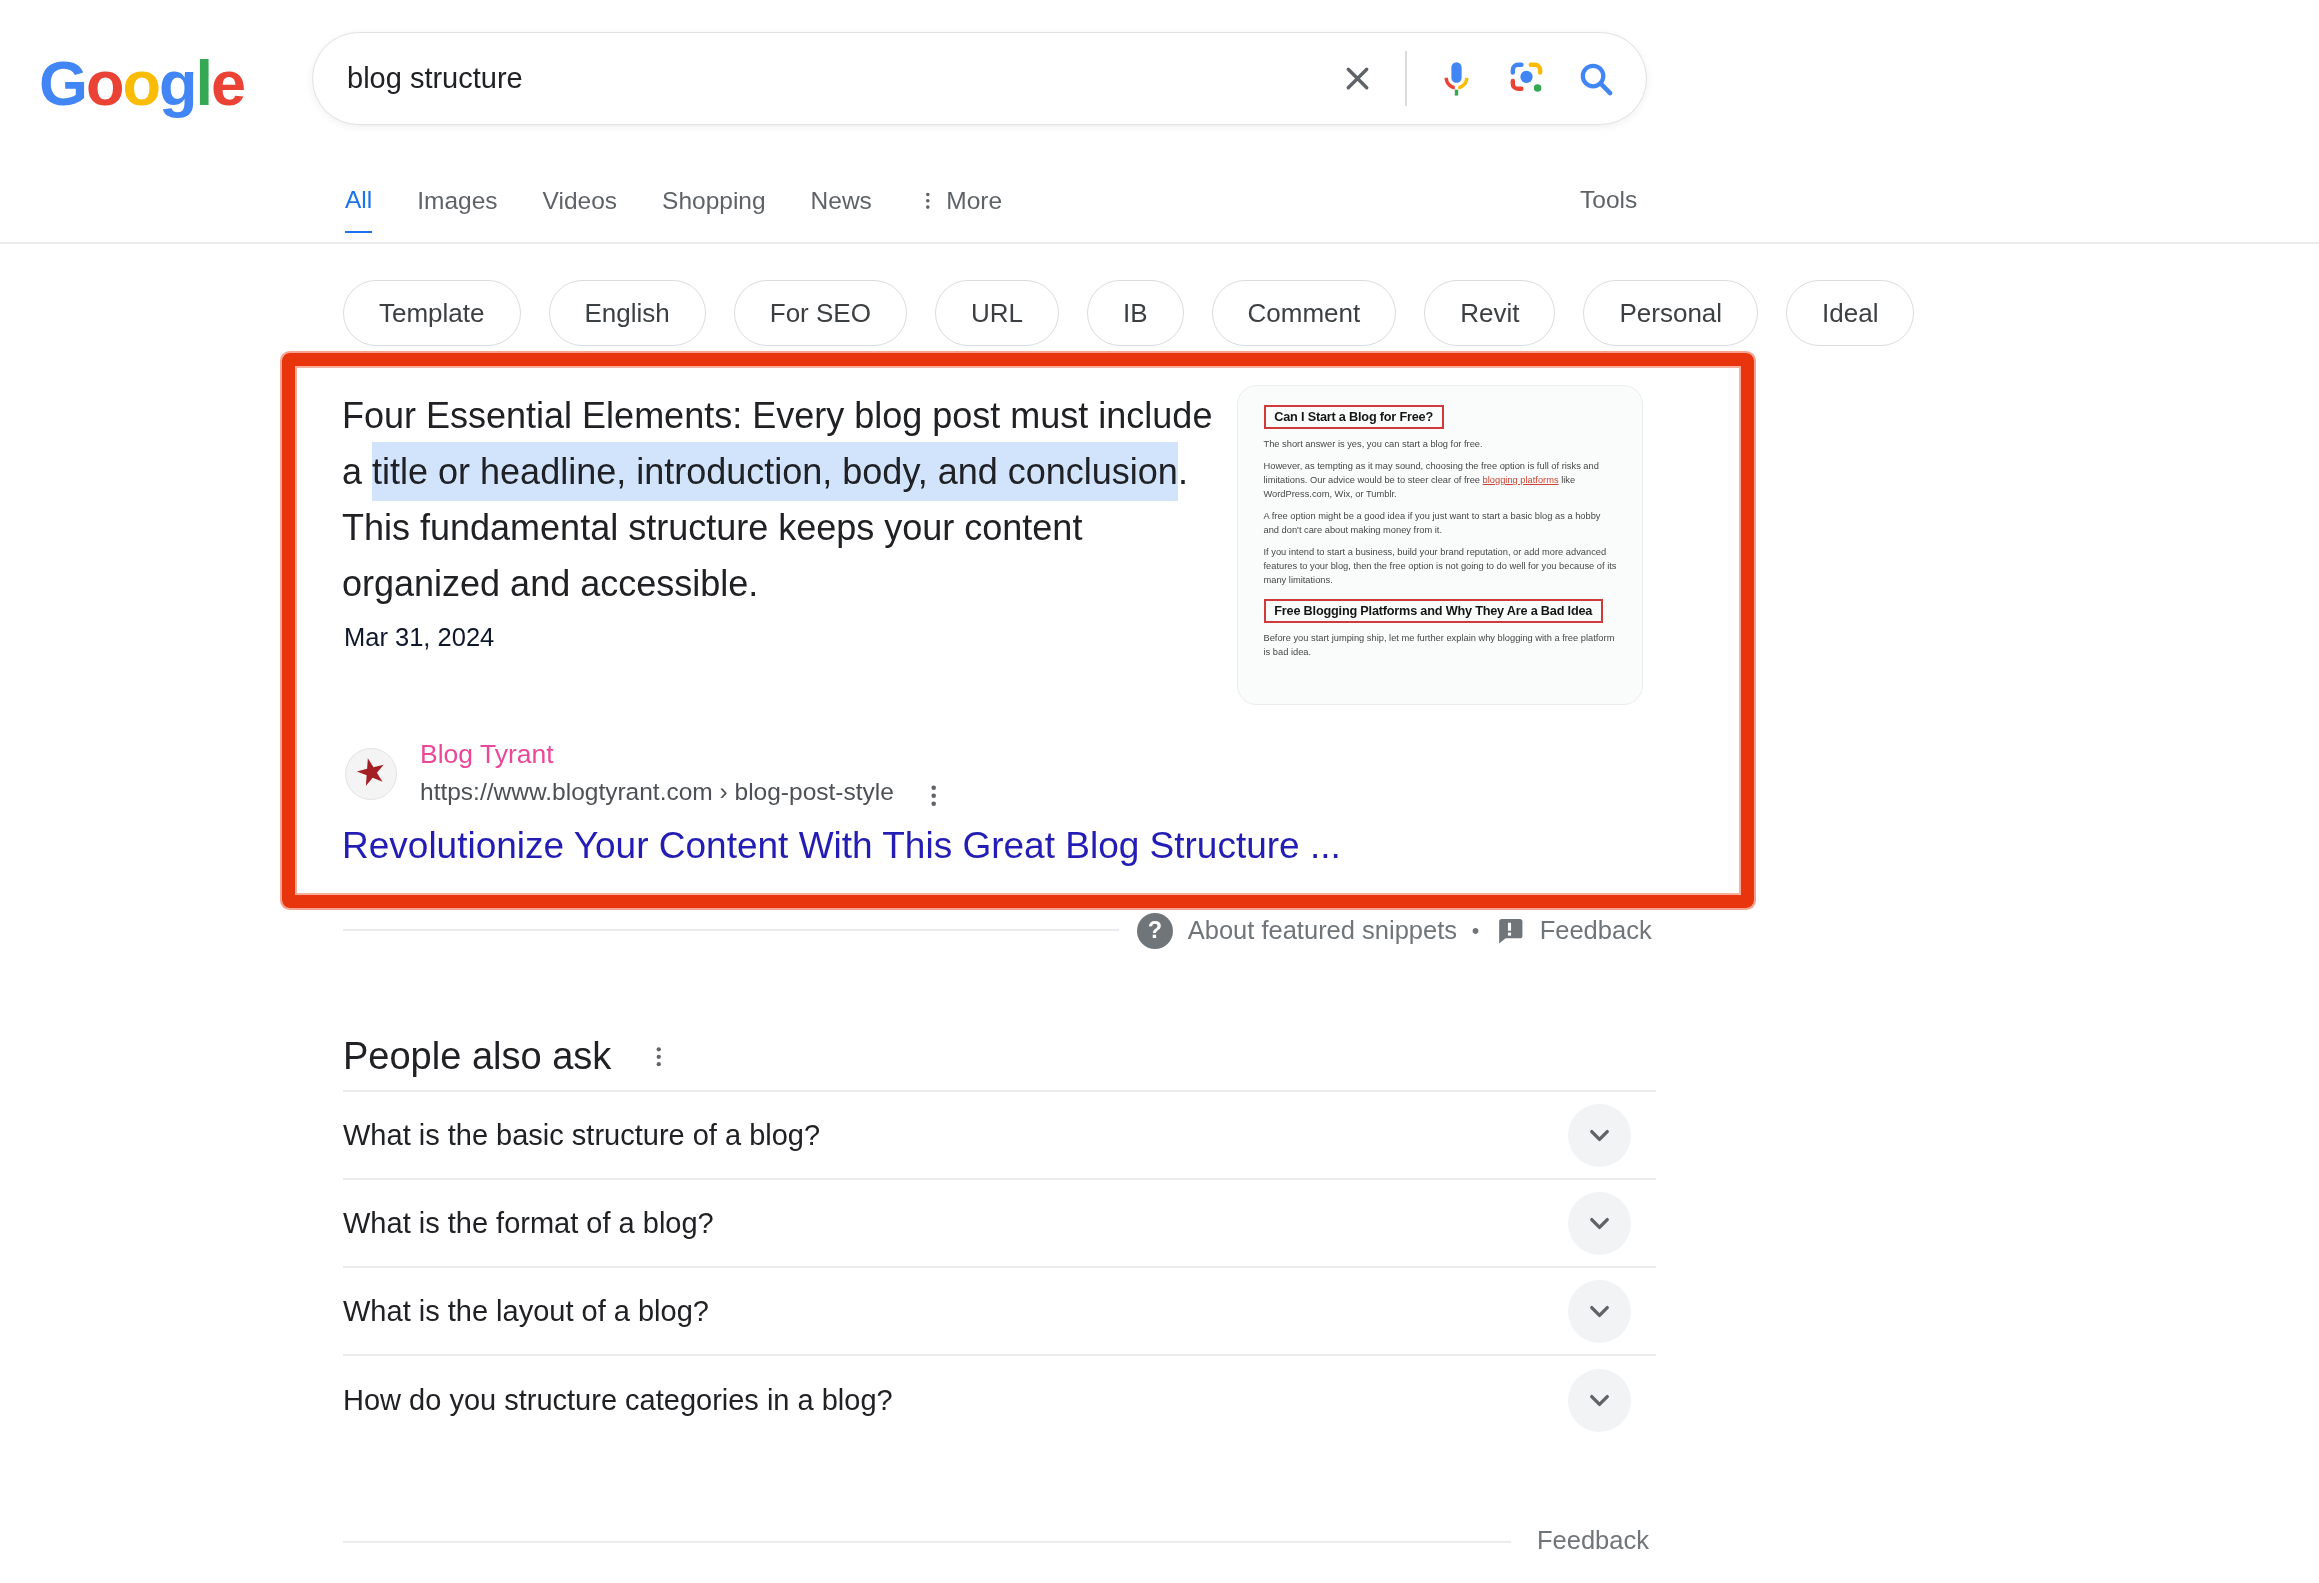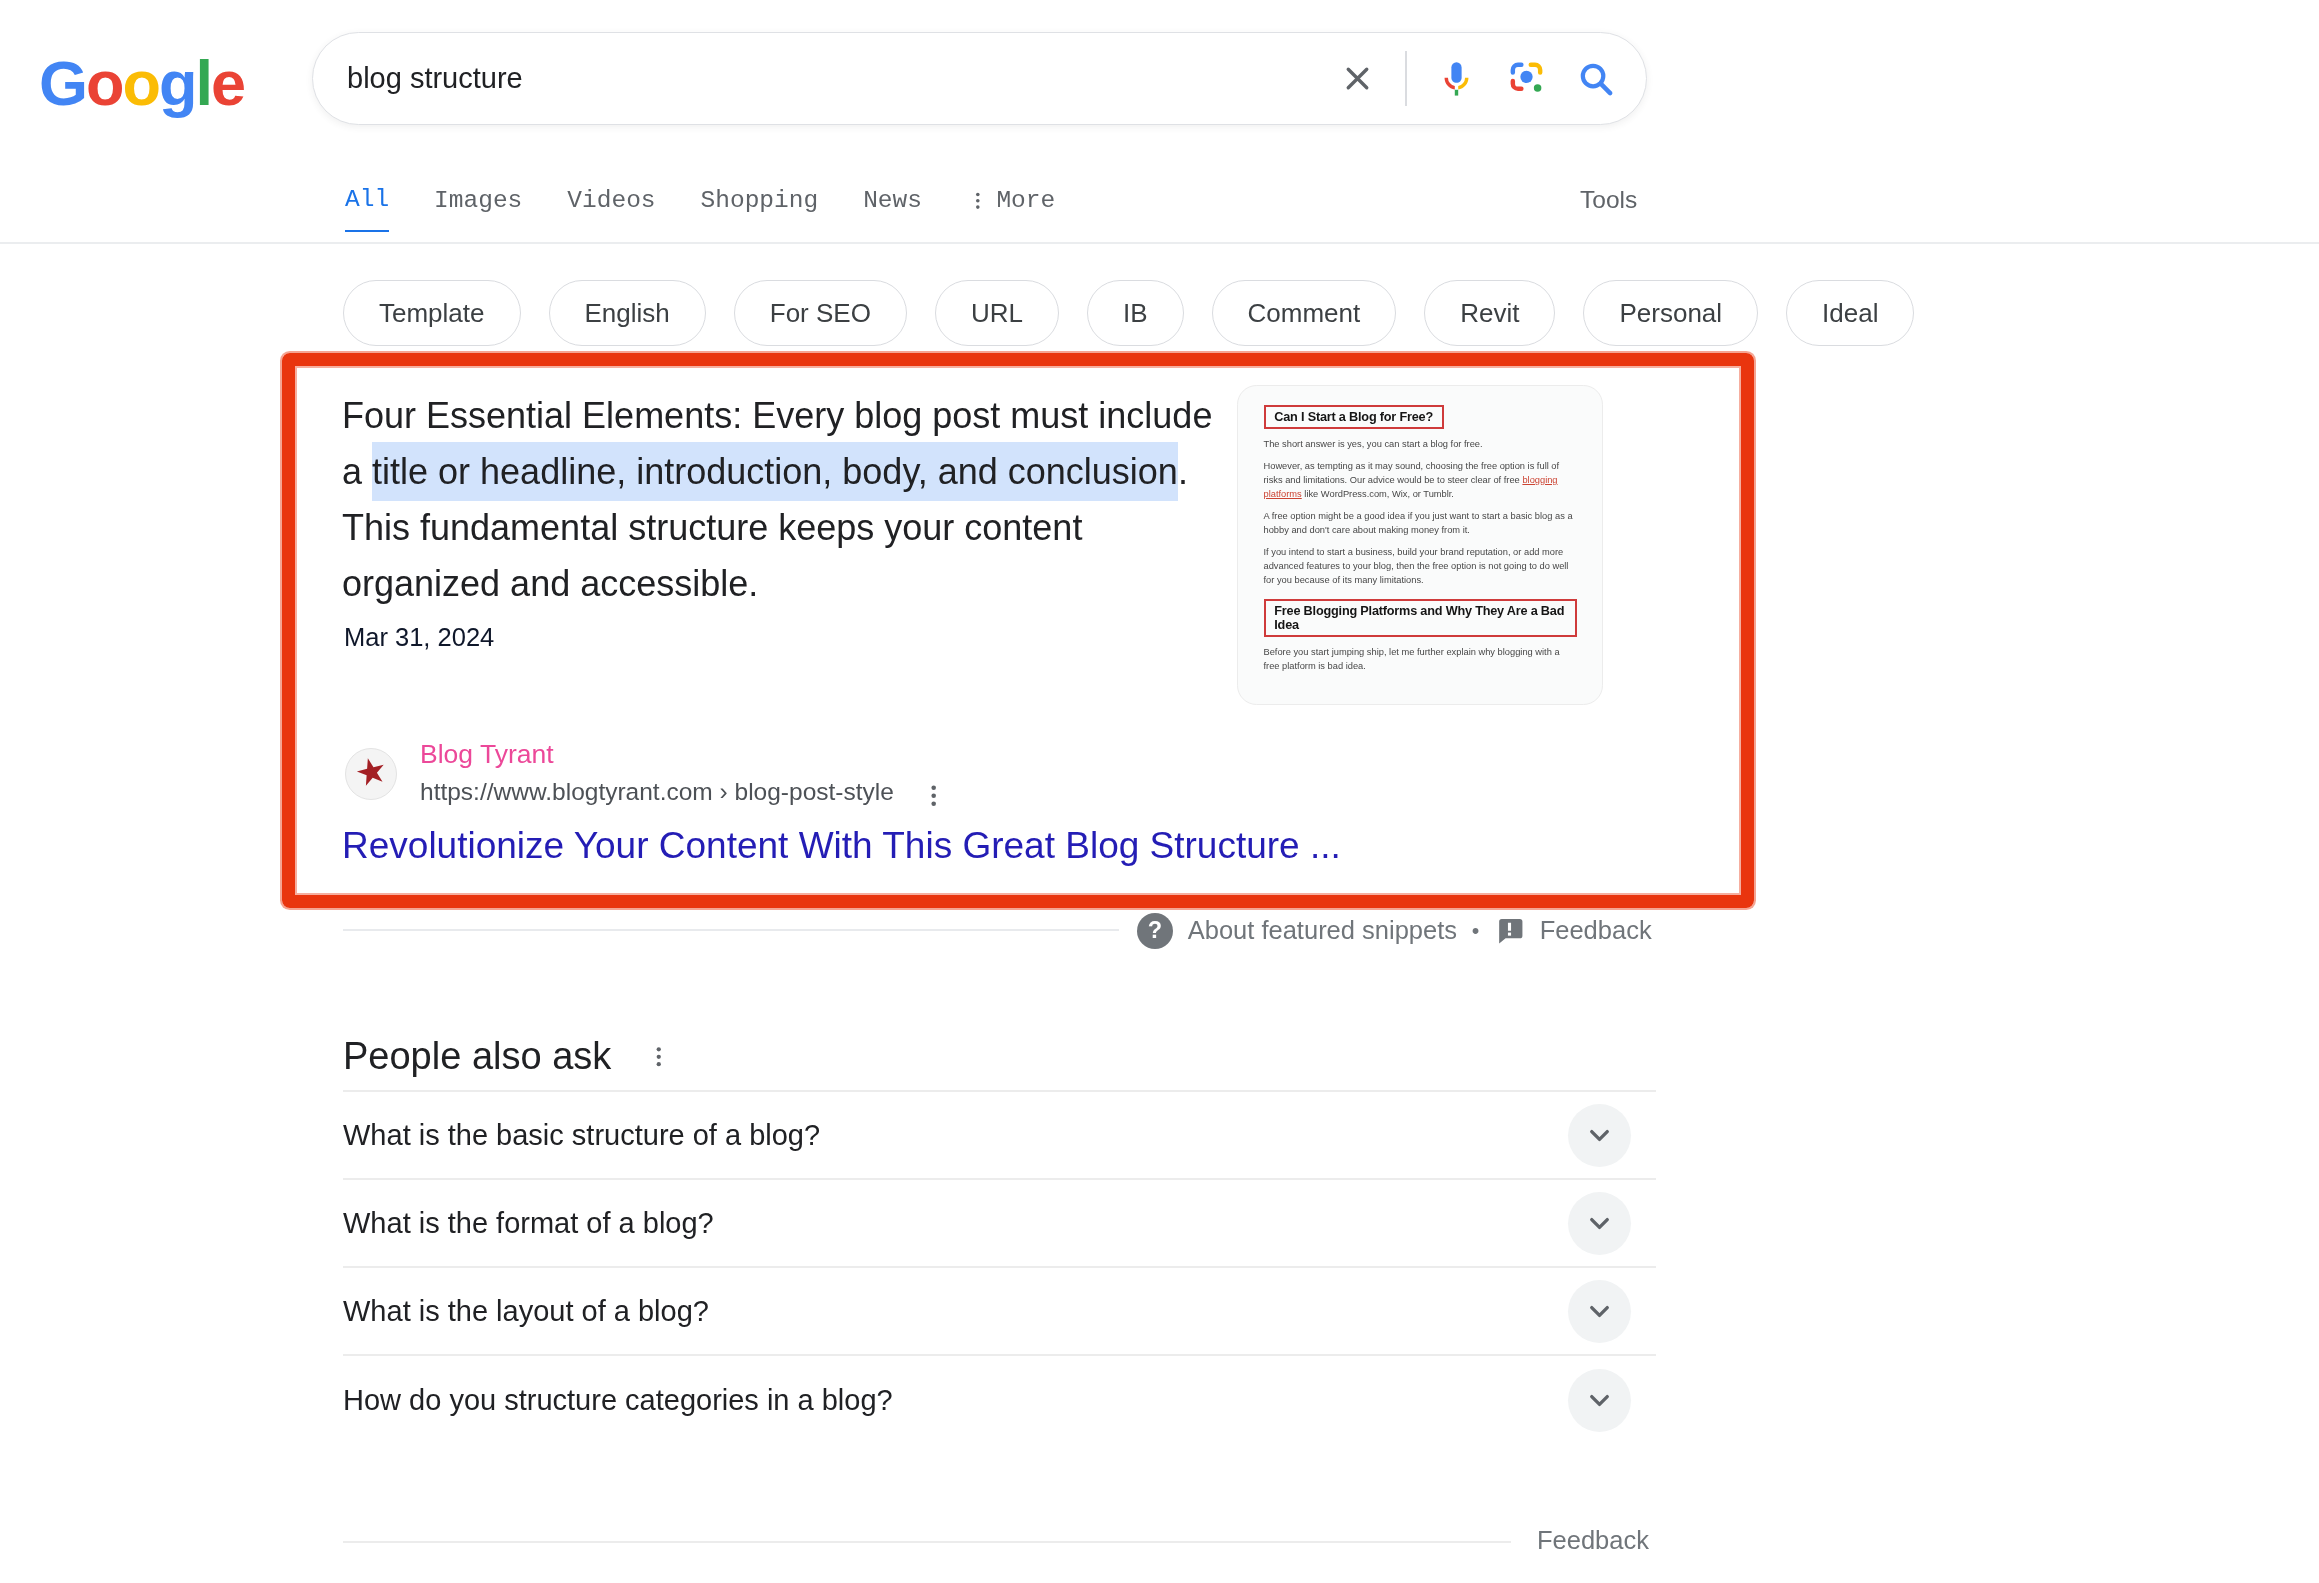--- a/index.html
+++ b/index.html
@@ -28,21 +28,21 @@
   .search-controls {
     position:absolute; right:31px; top:0; height:91px;
     display:flex; align-items:center; gap:29px;
   }
   .search-controls svg { display:block; }
   .vdivider { width:2px; height:55px; background:#dadce0; }
   .icon-btn { cursor:pointer; display:flex; align-items:center; justify-content:center; }
 
   
   .tabbar { position:absolute; left:345px; top:186px; display:flex; gap:45px; font-size:24.5px; color:#5f6368; }
-  .tab { padding-bottom:16.7px; cursor:pointer; display:flex; align-items:center; gap:7.8px;font-family:Liberation Mono, monospace; }
+  .tab { padding-bottom:16.7px; cursor:pointer; display:flex; align-items:center; gap:7.8px; }
   .tab.active { color:#1a73e8; border-bottom:2.9px solid #1a73e8; }
   .tools-link { position:absolute; left:1580px; top:186px; font-size:24.5px; color:#5f6368; cursor:pointer; }
   .tabs-divider { position:absolute; left:0; top:242px; width:2319px; height:2px; background:#ebedef; }
 
   
   .chips { position:absolute; left:343px; top:280px; display:flex; gap:28px; }
   .chip {
     height:66px; line-height:64px; padding:0 35px; background:#fff;
     border:1px solid #dadce0; border-radius:33px; font-size:26px; color:#3c4043;
     white-space:nowrap; cursor:pointer;
@@ -55,21 +55,21 @@
     box-shadow:0 0 0 2px rgba(233,53,14,.45), inset 0 0 0 2px rgba(233,53,14,.4);
   }
   .snippet-text {
     position:absolute; left:47px; top:21.6px; width:892px;
     font-size:36px; line-height:56px; color:#202124;
   }
   .snippet-text .hl { background:#d2e3fc; padding:9px 0; }
   .snippet-date { position:absolute; left:49px; top:257px; font-size:25.5px; color:#0f172a; }
 
   .thumb-card {
-    position:absolute; left:942px; top:18.6px; width:366px; height:320px;
+    position:absolute; left:942px; top:18.6px; width:406px; height:320px;
     background:#fafbfb; border:1px solid #ececec; border-radius:19.6px;
     padding:19.6px 25.5px; overflow:hidden; cursor:pointer;
   }
   .mini-h {
     display:inline-block; font-size:12.7px; font-weight:bold; color:#151515;
     border:2px solid #cf3b3b; padding:2.9px 8.8px; letter-spacing:-0.2px;
   }
   .mini-p { font-size:9.3px; line-height:13.7px; color:#474747; margin:8.8px 0 0 0; }
   .mini-link { color:#cc4433; text-decoration:underline; }
   .mini-h2 { margin-top:11.8px; }

